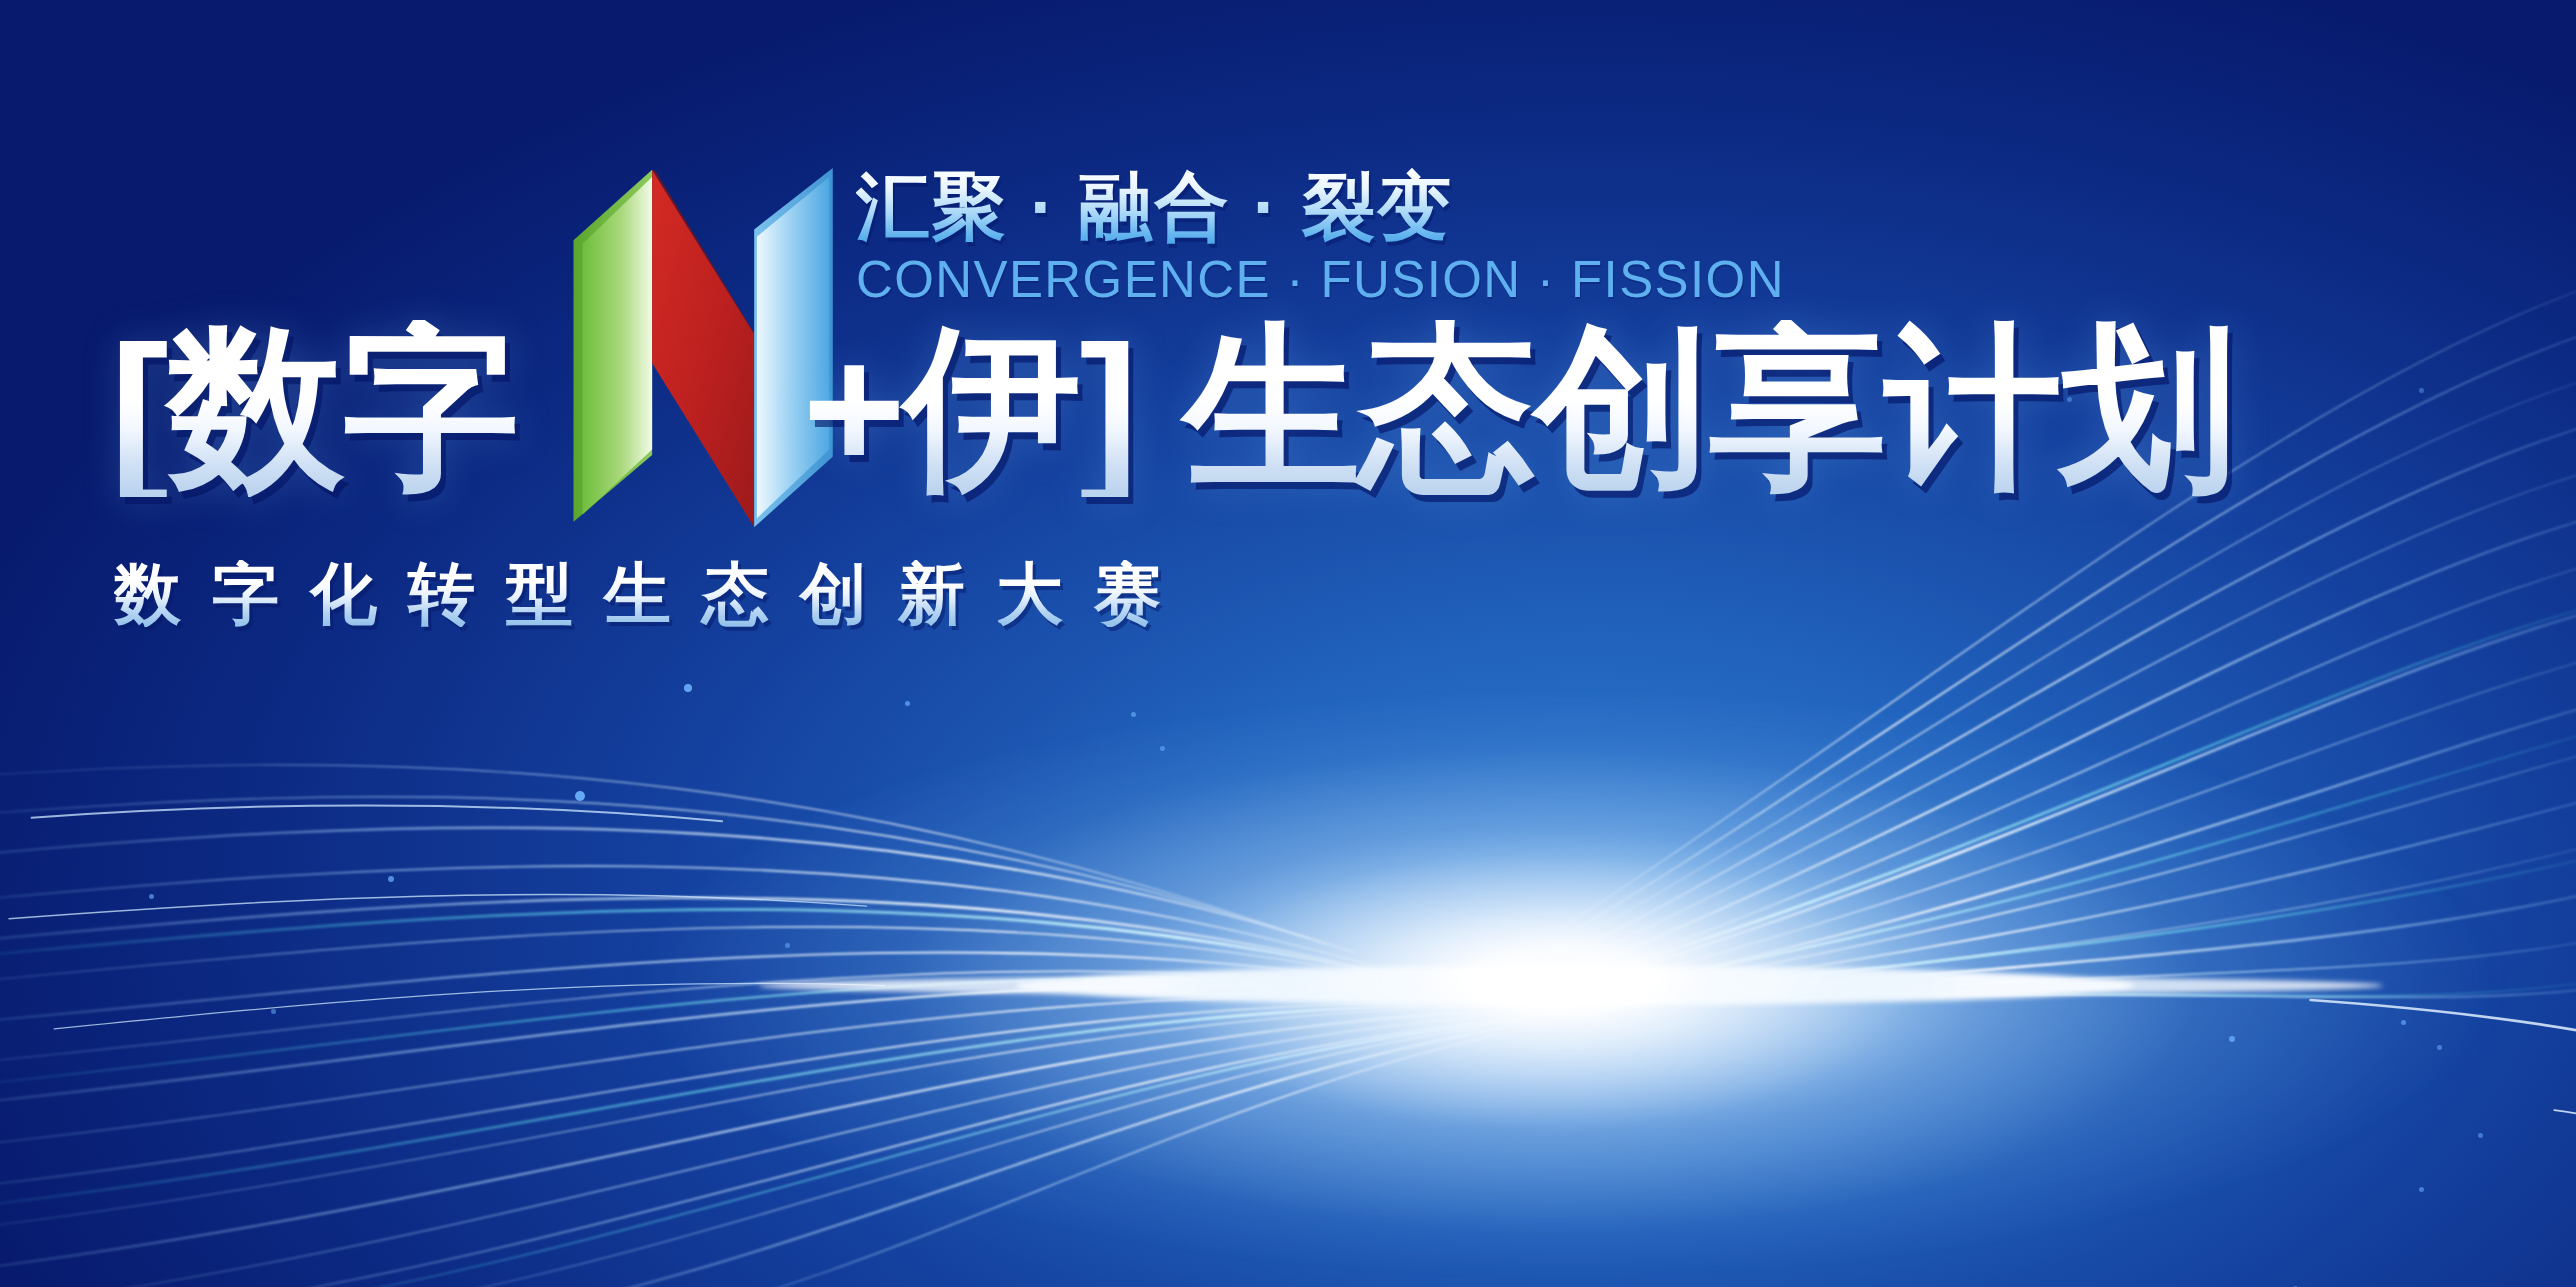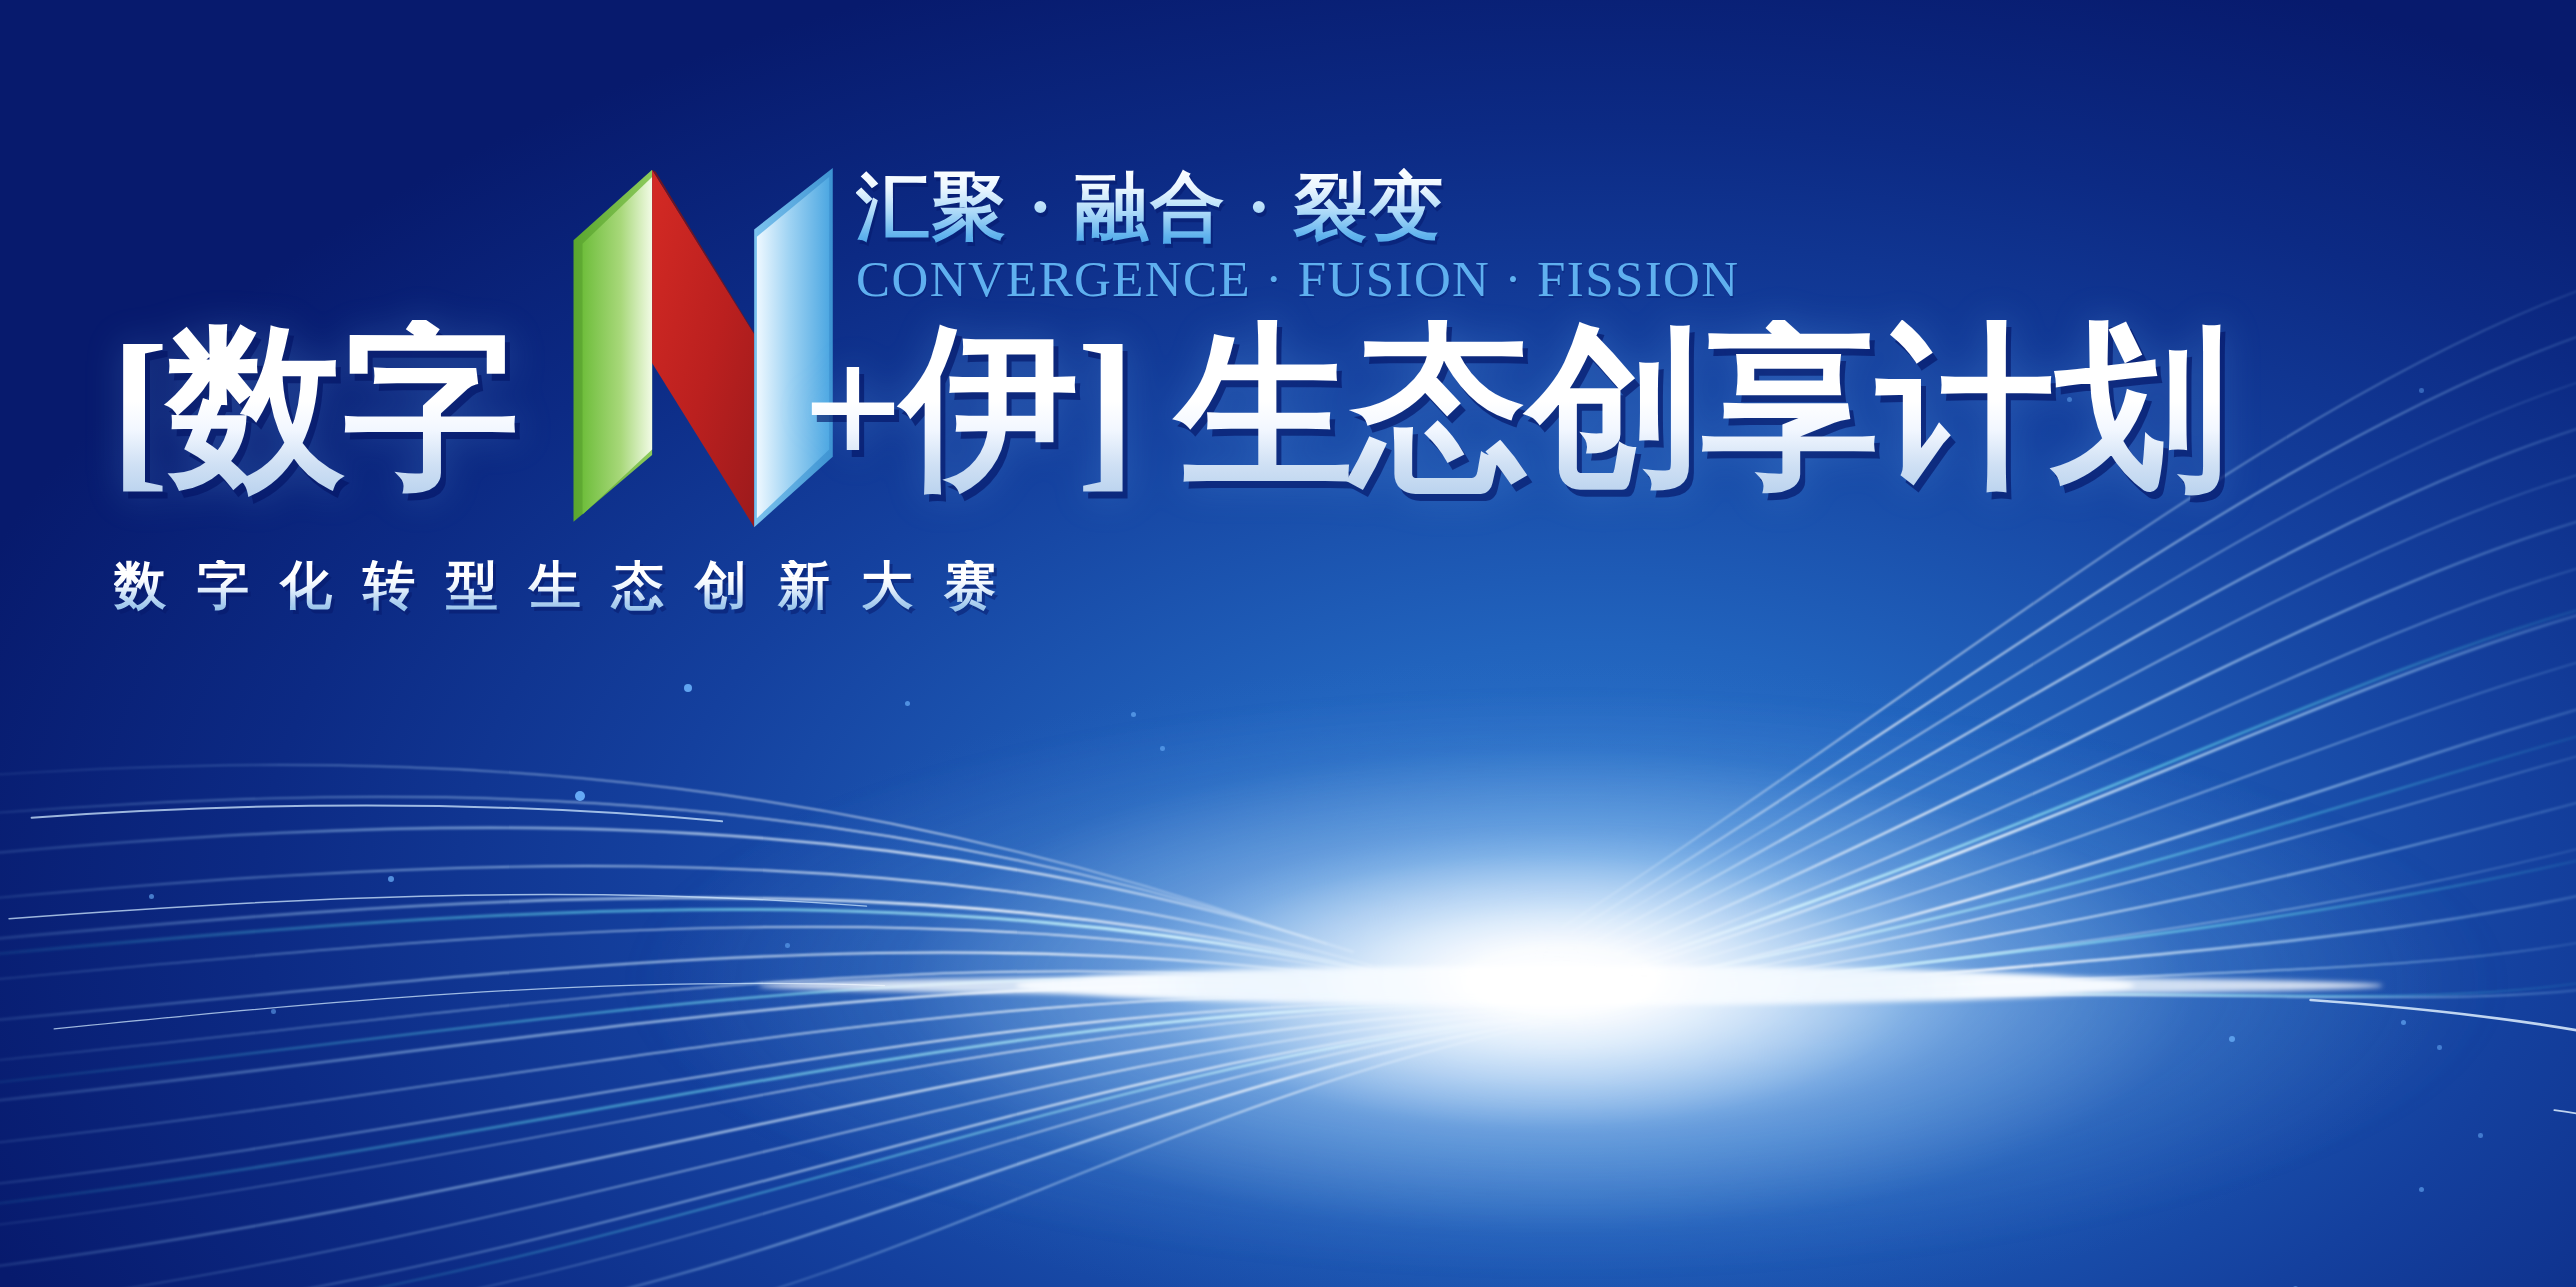--- a/index.html
+++ b/index.html
@@ -2,21 +2,21 @@
 <html style="font-size:14.4px"><head>
 <meta charset="utf-8">
 <style>
   html,body{margin:0;padding:0;background:#061a6e;}
   *{box-sizing:border-box;}
 
   .stage{
     position:relative;
     width:2576px;height:1287px;
     overflow:hidden;
-    font-family:Liberation Serif, serif;
+    font-family:Liberation Sans, sans-serif;
     background:
       radial-gradient(ellipse 1354px 505px at 60% 77%, rgba(255,255,255,0.97) 0%, rgba(226,240,255,0.80) 11%, rgba(150,200,245,0.45) 27%, rgba(60,130,215,0.13) 48%, rgba(20,70,180,0.0) 66%),
       radial-gradient(ellipse 1715px 993px at 62% 70%, #2f7ad0 0%, #2163bd 26%, #14409e 55%, #0c2a84 78%, #071a6d 100%),
       linear-gradient(160deg, #03106a 0%, #06197a 24%, #0e2f96 52%, #0a2484 76%, #061a6e 100%);
     padding-left: 20px;
   }
 
   
   .bg-svg{position:absolute;inset:0;width:100%;height:100%;display:block;pointer-events:none;}
 
@@ -62,21 +62,21 @@
     -webkit-background-clip:text;background-clip:text;
     color:transparent;-webkit-text-fill-color:transparent;
     filter:drop-shadow(5.4px 7.2px 0 rgba(4,20,100,0.62)) drop-shadow(0 0 18px rgba(120,190,255,0.22));
   }
   .main-title .tseg{display:inline-block;}
   .main-title .gap{display:inline-block;width:285px;}
 
   
   .subtitle{
     position:absolute;left:114px;top:560px;
-    font-size:52px;font-weight:700;line-height:1;
+    font-size:67px;font-weight:700;line-height:1;
     letter-spacing:31px;
     white-space:nowrap;
     background:linear-gradient(180deg,#ffffff 0%,#ffffff 34%,#e8f2fd 54%,#b5d4f2 78%,#8fbfe9 100%);
     -webkit-background-clip:text;background-clip:text;
     color:transparent;-webkit-text-fill-color:transparent;
     filter:drop-shadow(3.6px 4.5px 0 rgba(6,24,106,0.5));
   }
 
   
   .particle{position:absolute;border-radius:50%;background:#6fb6ff;pointer-events:none;}

